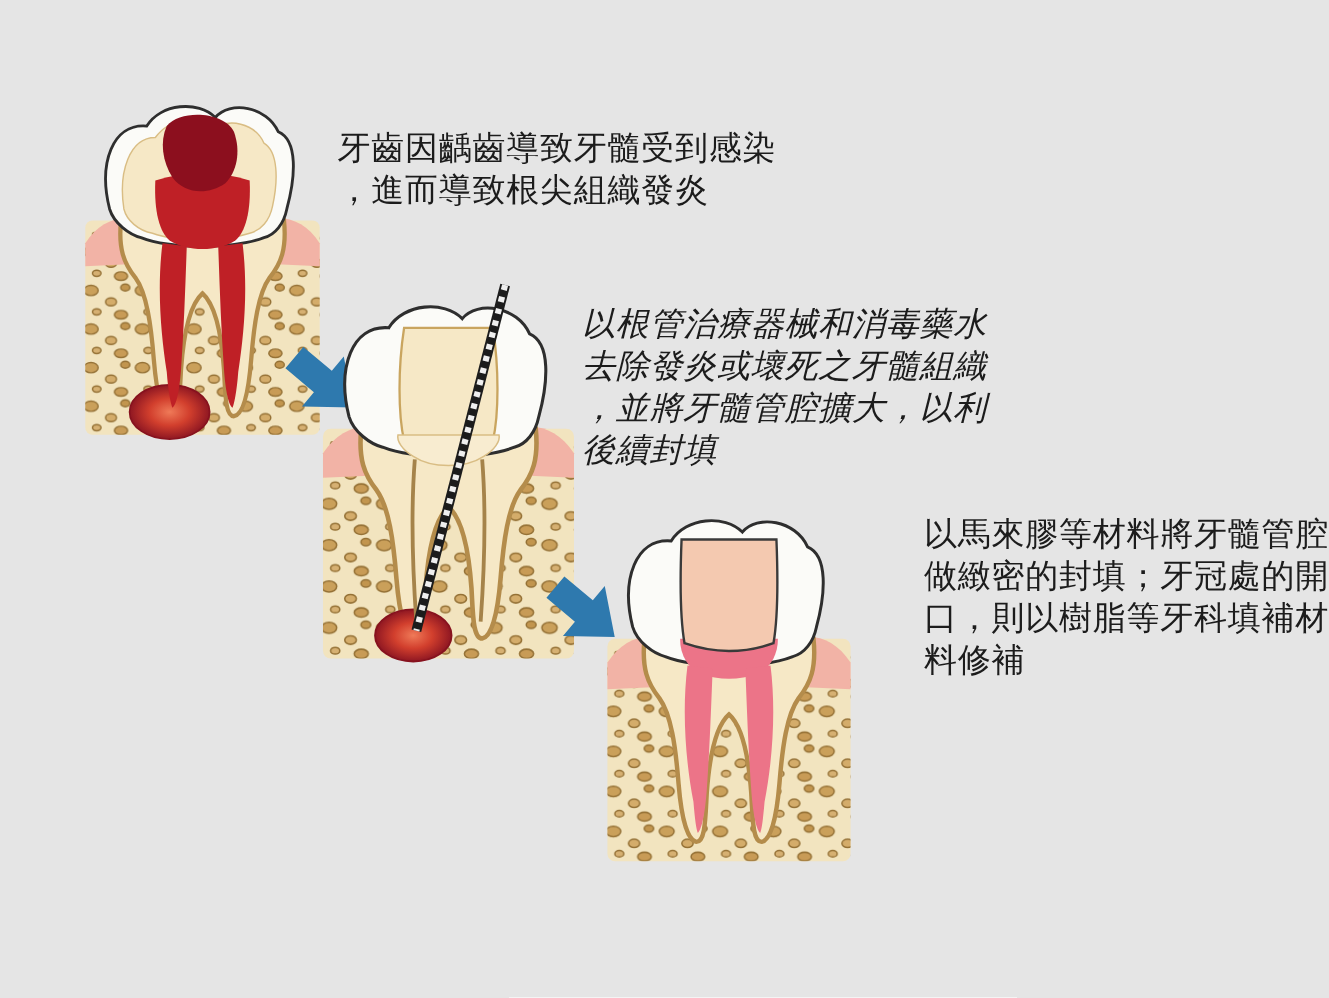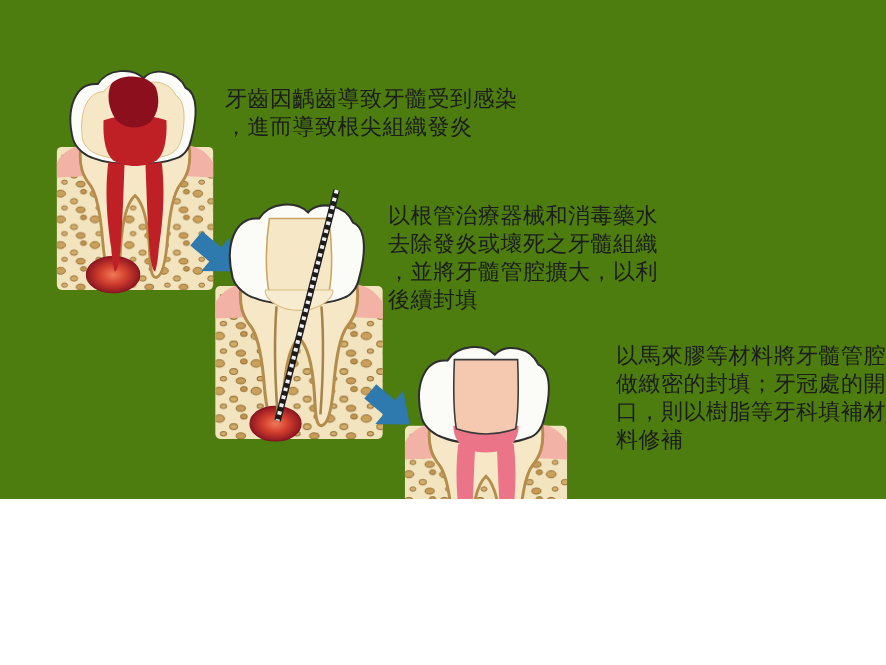--- a/index.html
+++ b/index.html
@@ -1,32 +1,32 @@
 <!DOCTYPE html>
 <html><head>
 <meta charset="utf-8">
 <style>
   html,body{margin:0;padding:0;background:#fff;}
   .stage{
-    position:relative;width:886px;height:499px;background:#4d7c0f;
+    position:relative;width:886px;height:665px;background:#e5e5e5;
     font-family:"Liberation Sans",sans-serif;overflow:hidden;
   }
   figure{margin:0;padding:0;position:absolute;}
   .stage svg{display:block;width:100%;height:100%;overflow:visible;}
   .tooth-1{left:54px;top:52px;width:162px;height:248px;z-index:1;}
   .arrow-1{position:absolute;left:183px;top:223px;width:64px;height:64px;z-index:2;}
   .tooth-2{left:212px;top:192px;width:174px;height:250px;z-index:3;}
   .arrow-2{position:absolute;left:357px;top:376px;width:64px;height:64px;z-index:4;}
   .tooth-3{left:402px;top:332px;width:168px;height:248px;z-index:5;}
   .caption{
     position:absolute;white-space:pre-line;color:#1c1c1c;
     font-size:22px;line-height:28px;letter-spacing:.5px;z-index:6;
   }
   .caption-1{left:225px;top:85px;width:340px;}
-  .caption-2{left:388px;top:202px;width:300px;}
+  .caption-2{left:388px;top:202px;width:300px;font-style:italic;}
   .caption-3{left:616px;top:342px;width:280px;}
 </style>
 </head>
 <body>
 
 <div class="stage">
 
   <figure class="tooth-1">
     <svg viewBox="0 0 170 245">
       <defs>

